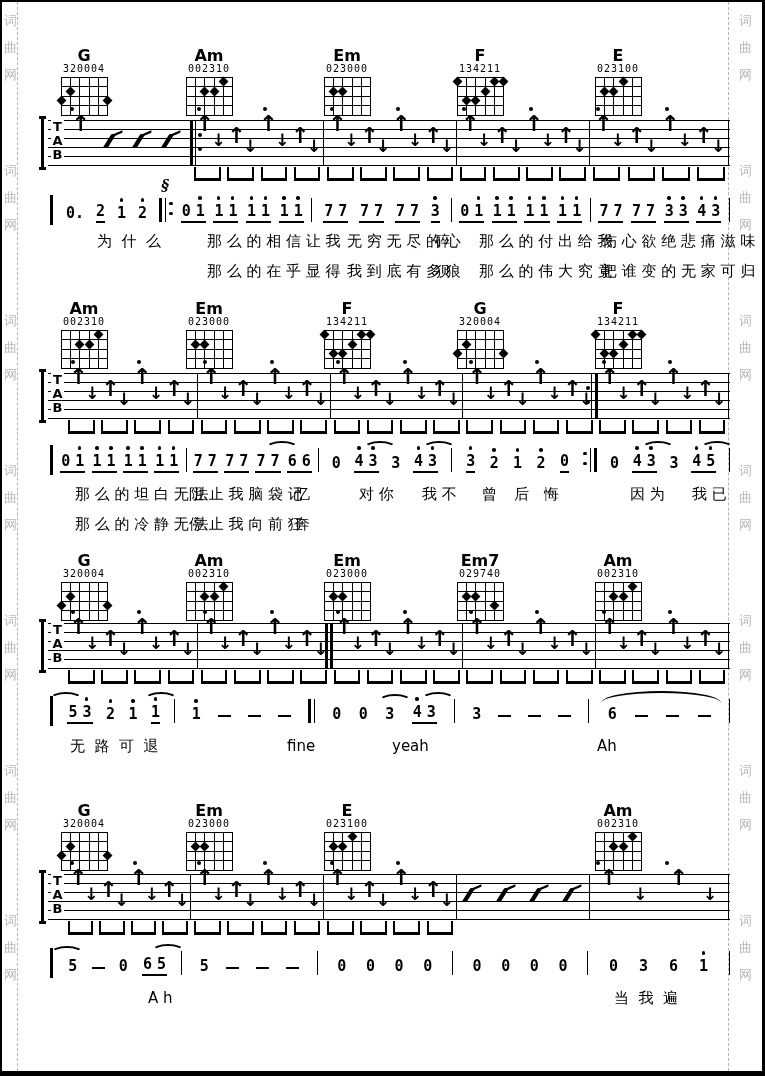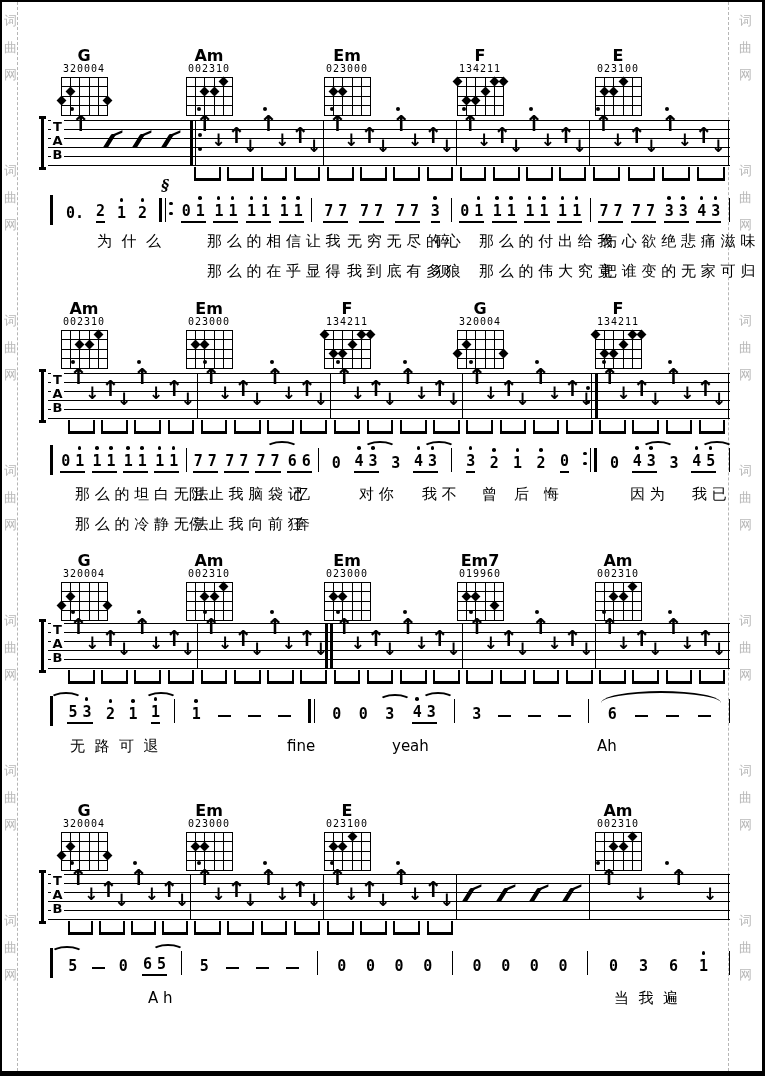--- a/index.html
+++ b/index.html
@@ -568,21 +568,21 @@
       <div class="gdot" style="left: 15.4px; top: 10.75px;"></div>
       <div class="gdot" style="left: 24.6px; top: 10.75px;"></div>
     </div>
     <div class="cname" style="left: 345px; top: 551px;">Em</div>
     <div class="cfing" style="left: 345px; top: 567px;">023000</div>
     <div class="cgrid" style="left: 322px; top: 580px;">
       <div class="gdot" style="left: 6.2px; top: 10.75px;"></div>
       <div class="gdot" style="left: 15.4px; top: 10.75px;"></div>
     </div>
     <div class="cname" style="left: 478px; top: 551px;">Em7</div>
-    <div class="cfing" style="left: 478px; top: 567px;">019960</div>
+    <div class="cfing" style="left: 478px; top: 567px;">029740</div>
     <div class="cgrid" style="left: 455px; top: 580px;">
       <div class="gdot" style="left: 6.2px; top: 10.75px;"></div>
       <div class="gdot" style="left: 15.4px; top: 10.75px;"></div>
       <div class="gdot" style="left: 33.8px; top: 20.25px;"></div>
     </div>
     <div class="cname" style="left: 616px; top: 551px;">Am</div>
     <div class="cfing" style="left: 616px; top: 567px;">002310</div>
     <div class="cgrid" style="left: 593px; top: 580px;">
       <div class="gdot" style="left: 33.8px; top: 1.25px;"></div>
       <div class="gdot" style="left: 15.4px; top: 10.75px;"></div>

